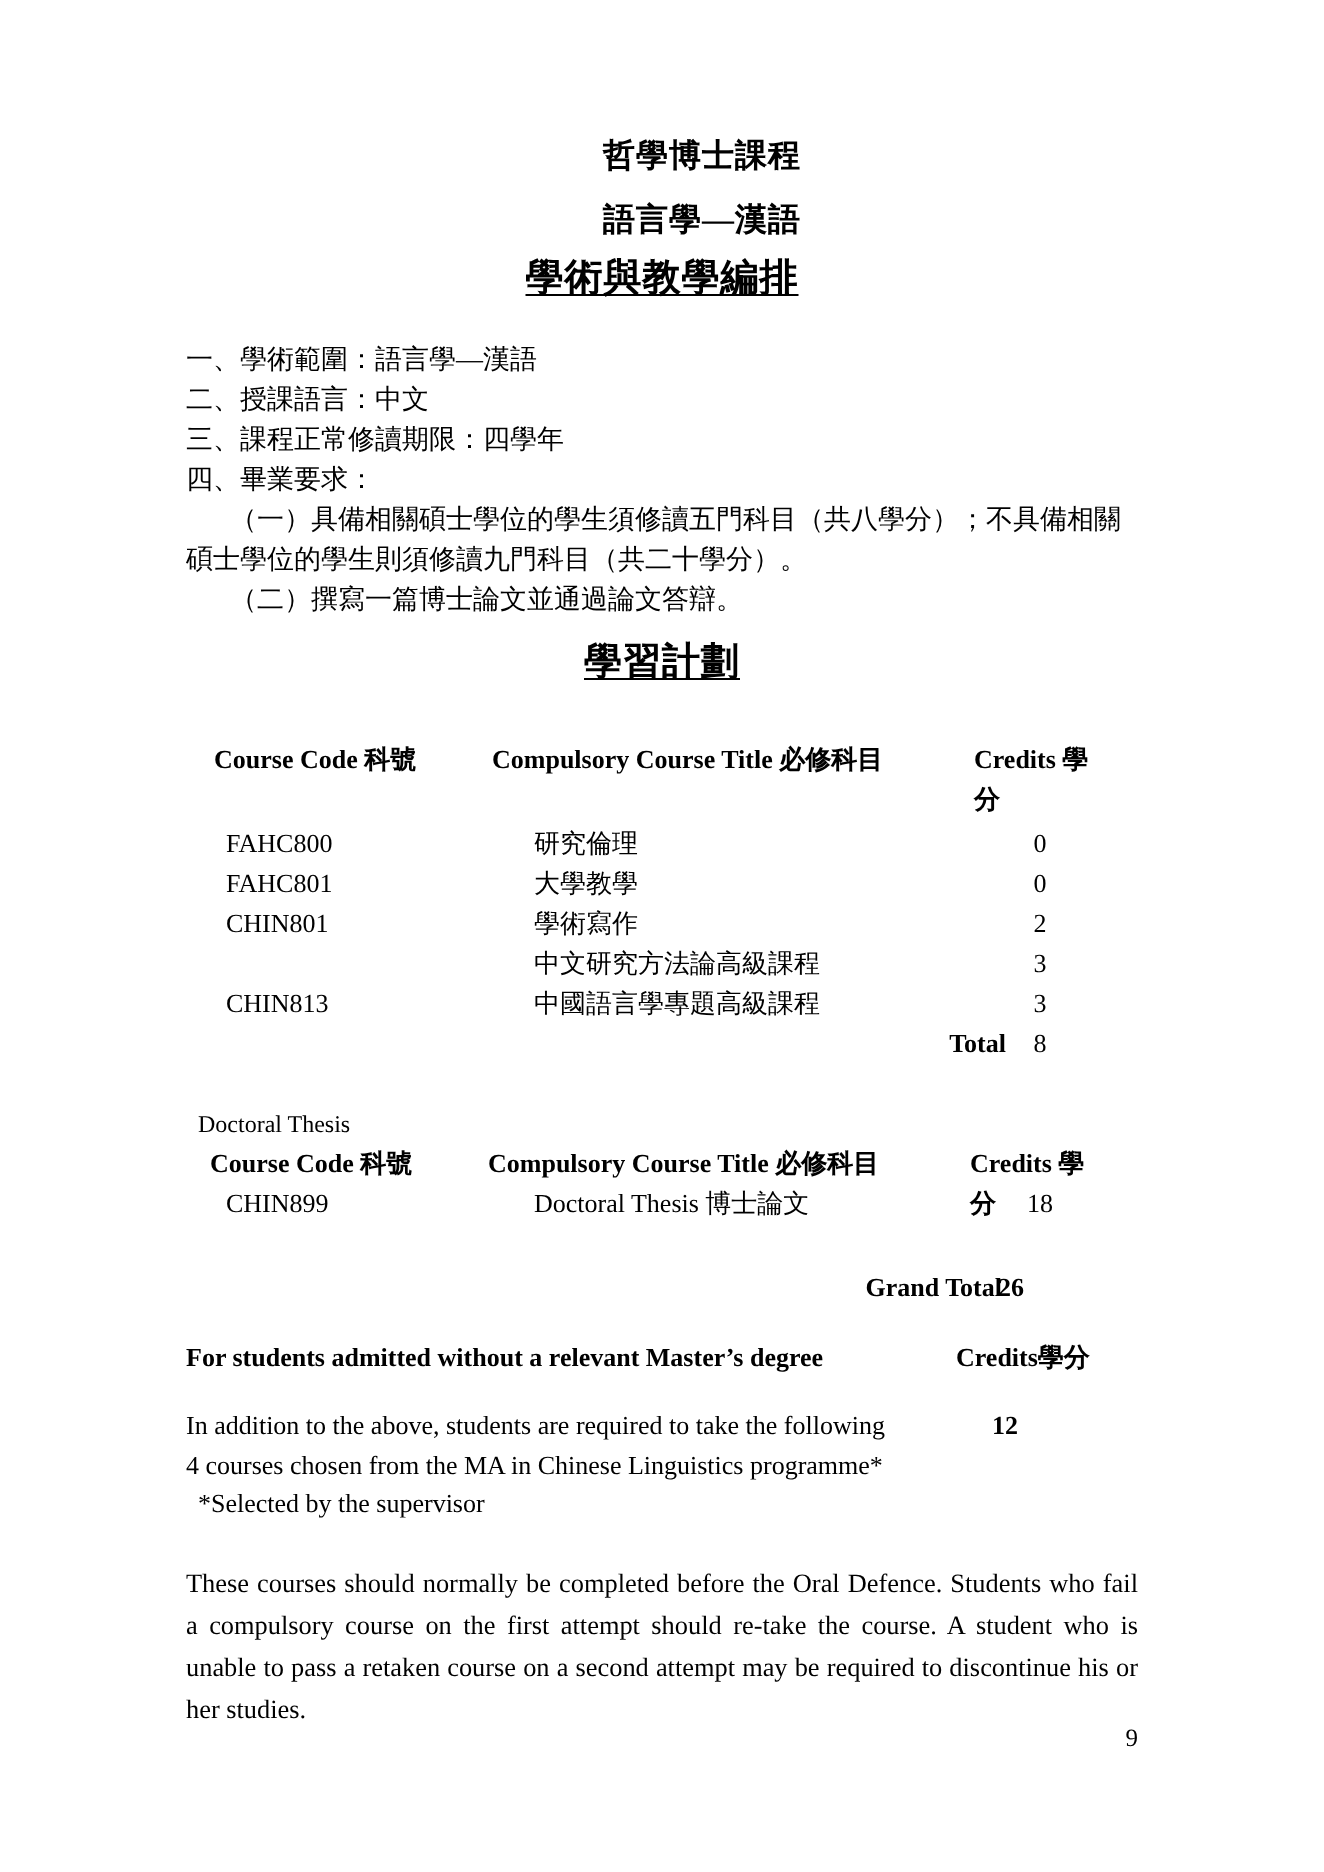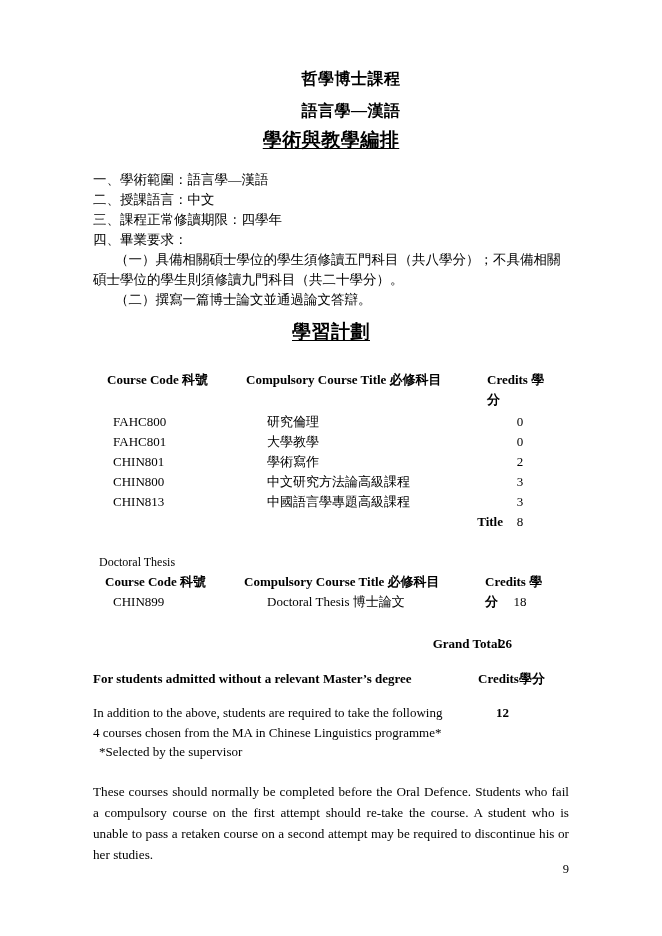--- a/index.html
+++ b/index.html
@@ -222,31 +222,30 @@
         <span class="c-code">FAHC801</span>
         <span class="c-title">大學教學</span>
         <span class="c-credit">0</span>
       </div>
       <div class="row">
         <span class="c-code">CHIN801</span>
         <span class="c-title">學術寫作</span>
         <span class="c-credit">2</span>
       </div>
       <div class="row">
-        <span class="c-code">CHIN800</span>
         <span class="c-title">中文研究方法論高級課程</span>
         <span class="c-credit">3</span>
       </div>
       <div class="row">
         <span class="c-code">CHIN813</span>
         <span class="c-title">中國語言學專題高級課程</span>
         <span class="c-credit">3</span>
       </div>
       <div class="row">
-        <span class="c-totlab">Title</span>
+        <span class="c-totlab">Total</span>
         <span class="c-credit">8</span>
       </div>
     </div>
   </div>
 
   <div class="tbl" id="table-thesis">
     <div class="thesis-label">Doctoral Thesis</div>
     <div class="row hdr">
       <span class="c-code">Course Code 科號</span>
       <span class="c-title">Compulsory Course Title 必修科目</span>

